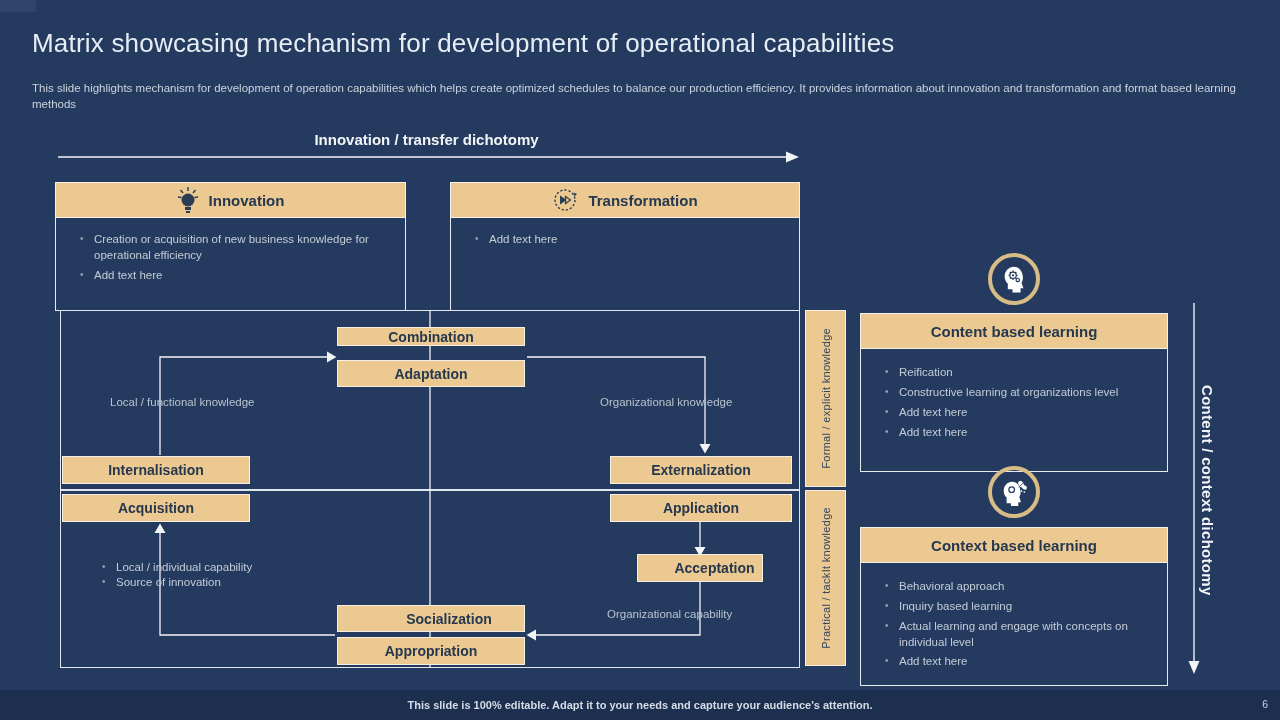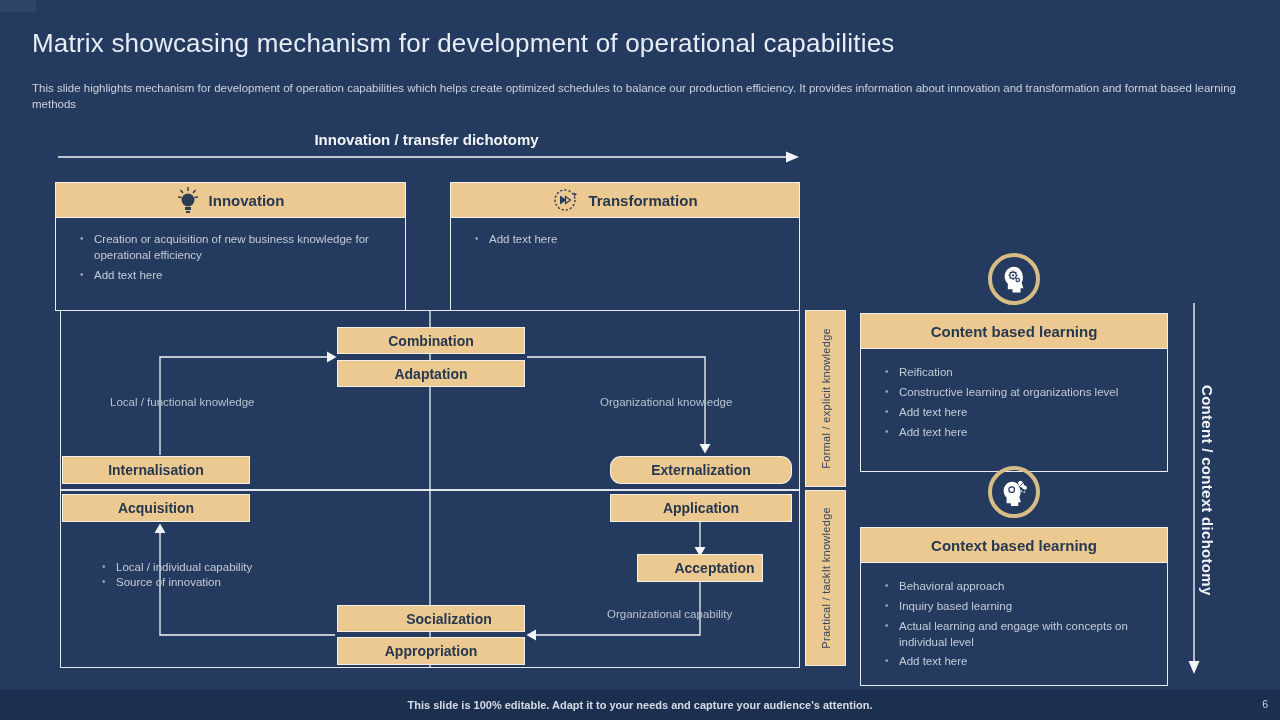--- a/index.html
+++ b/index.html
@@ -177,24 +177,24 @@
     </g>
     <g fill="#F2F4F7">
       <polygon points="272,51.5 281.5,57 272,62.5"></polygon>
       <polygon points="644.5,144 650,153.5 655.5,144"></polygon>
       <polygon points="639.5,247 645,256.5 650.5,247"></polygon>
       <polygon points="481,329.5 471.5,335 481,340.5"></polygon>
       <polygon points="99.5,233 105,223.5 110.5,233"></polygon>
     </g>
   </svg>
 
-  <div class="abs node" style="left:337px;top:327px;width:188px;height:27px;">Combination</div>
+  <div class="abs node" style="left:337px;top:327px;width:188px;height:19px;">Combination</div>
   <div class="abs node" style="left:337px;top:360px;width:188px;height:27px;">Adaptation</div>
   <div class="abs node" style="left:62px;top:456px;width:188px;height:28px;">Internalisation</div>
-  <div class="abs node" style="left:610px;top:456px;width:182px;height:28px;border-radius:11px;">Externalization</div>
+  <div class="abs node" style="left:610px;top:456px;width:182px;height:28px;">Externalization</div>
   <div class="abs node" style="left:62px;top:494px;width:188px;height:28px;">Acquisition</div>
   <div class="abs node" style="left:610px;top:494px;width:182px;height:28px;">Application</div>
   <div class="abs node" style="left:637px;top:554px;width:126px;height:28px;padding-left:29px;">Acceptation</div>
   <div class="abs node" style="left:337px;top:605px;width:188px;height:27px;padding-left:36px;">Socialization</div>
   <div class="abs node" style="left:337px;top:637px;width:188px;height:28px;">Appropriation</div>
 
   <div class="abs gray-label" style="left:110px;top:396px;">Local / functional knowledge</div>
   <div class="abs gray-label" style="left:600px;top:396px;">Organizational knowledge</div>
   <div class="abs gray-label" style="left:607px;top:608px;">Organizational capability</div>
 

